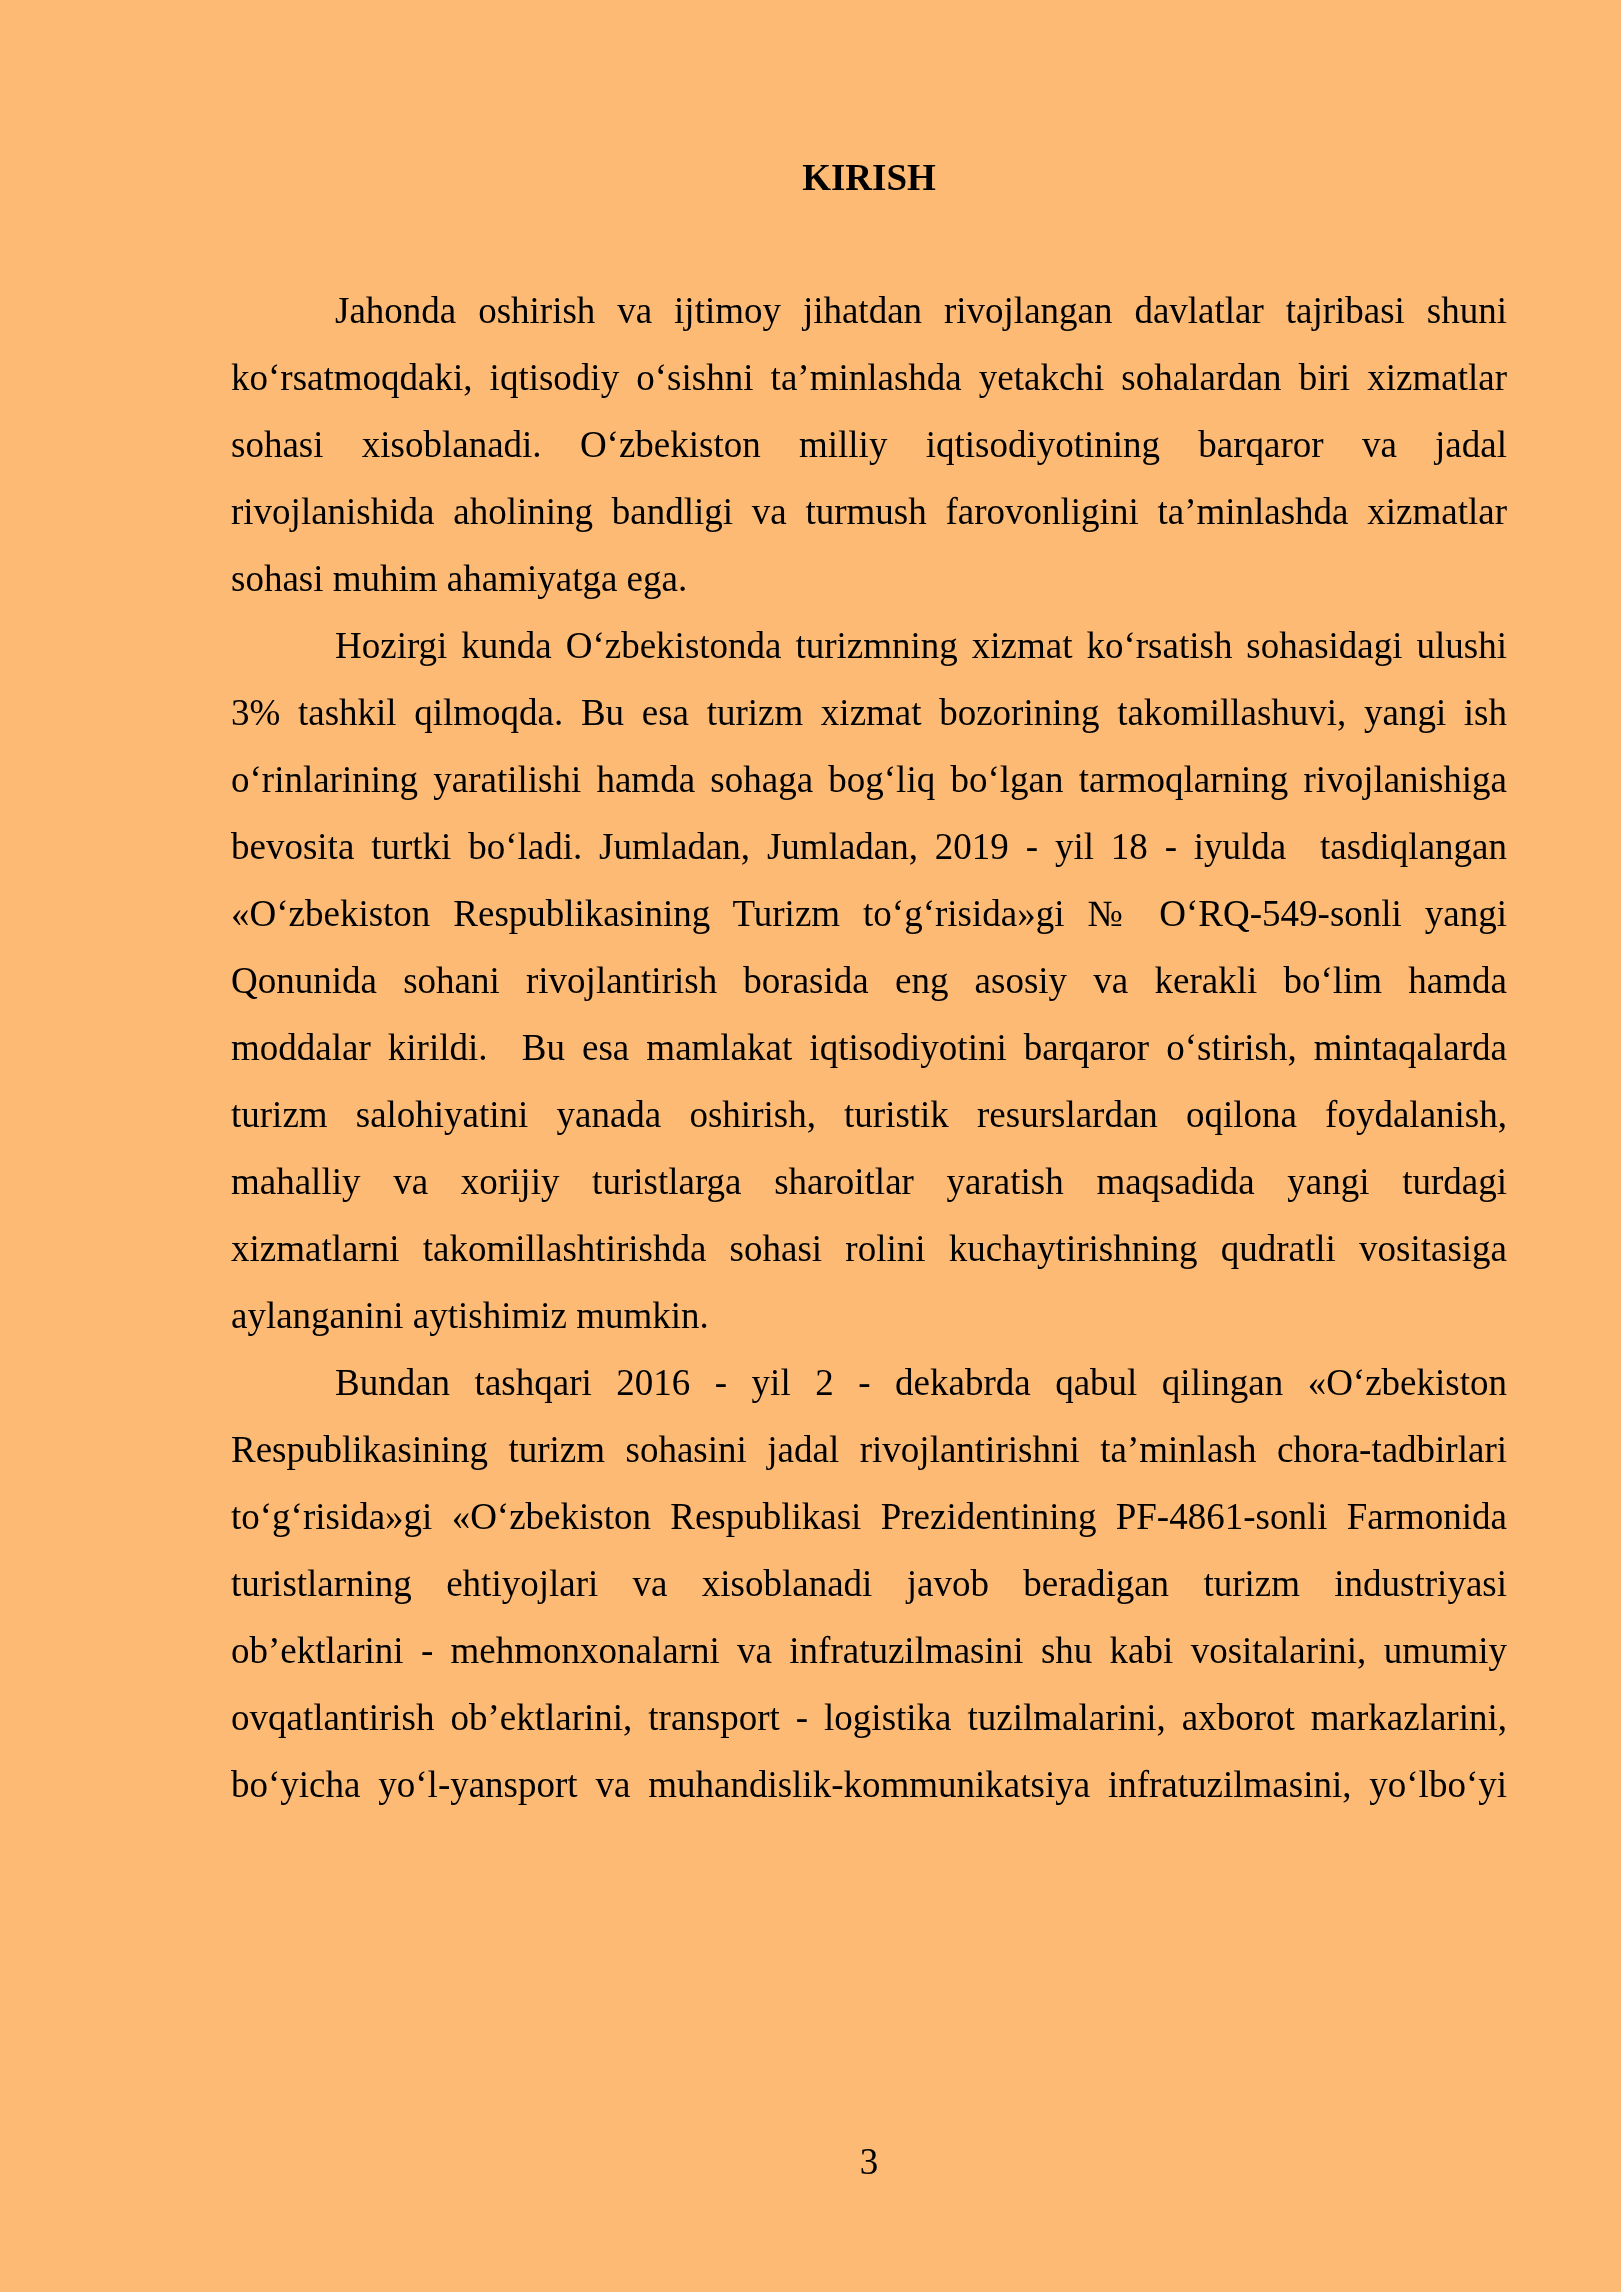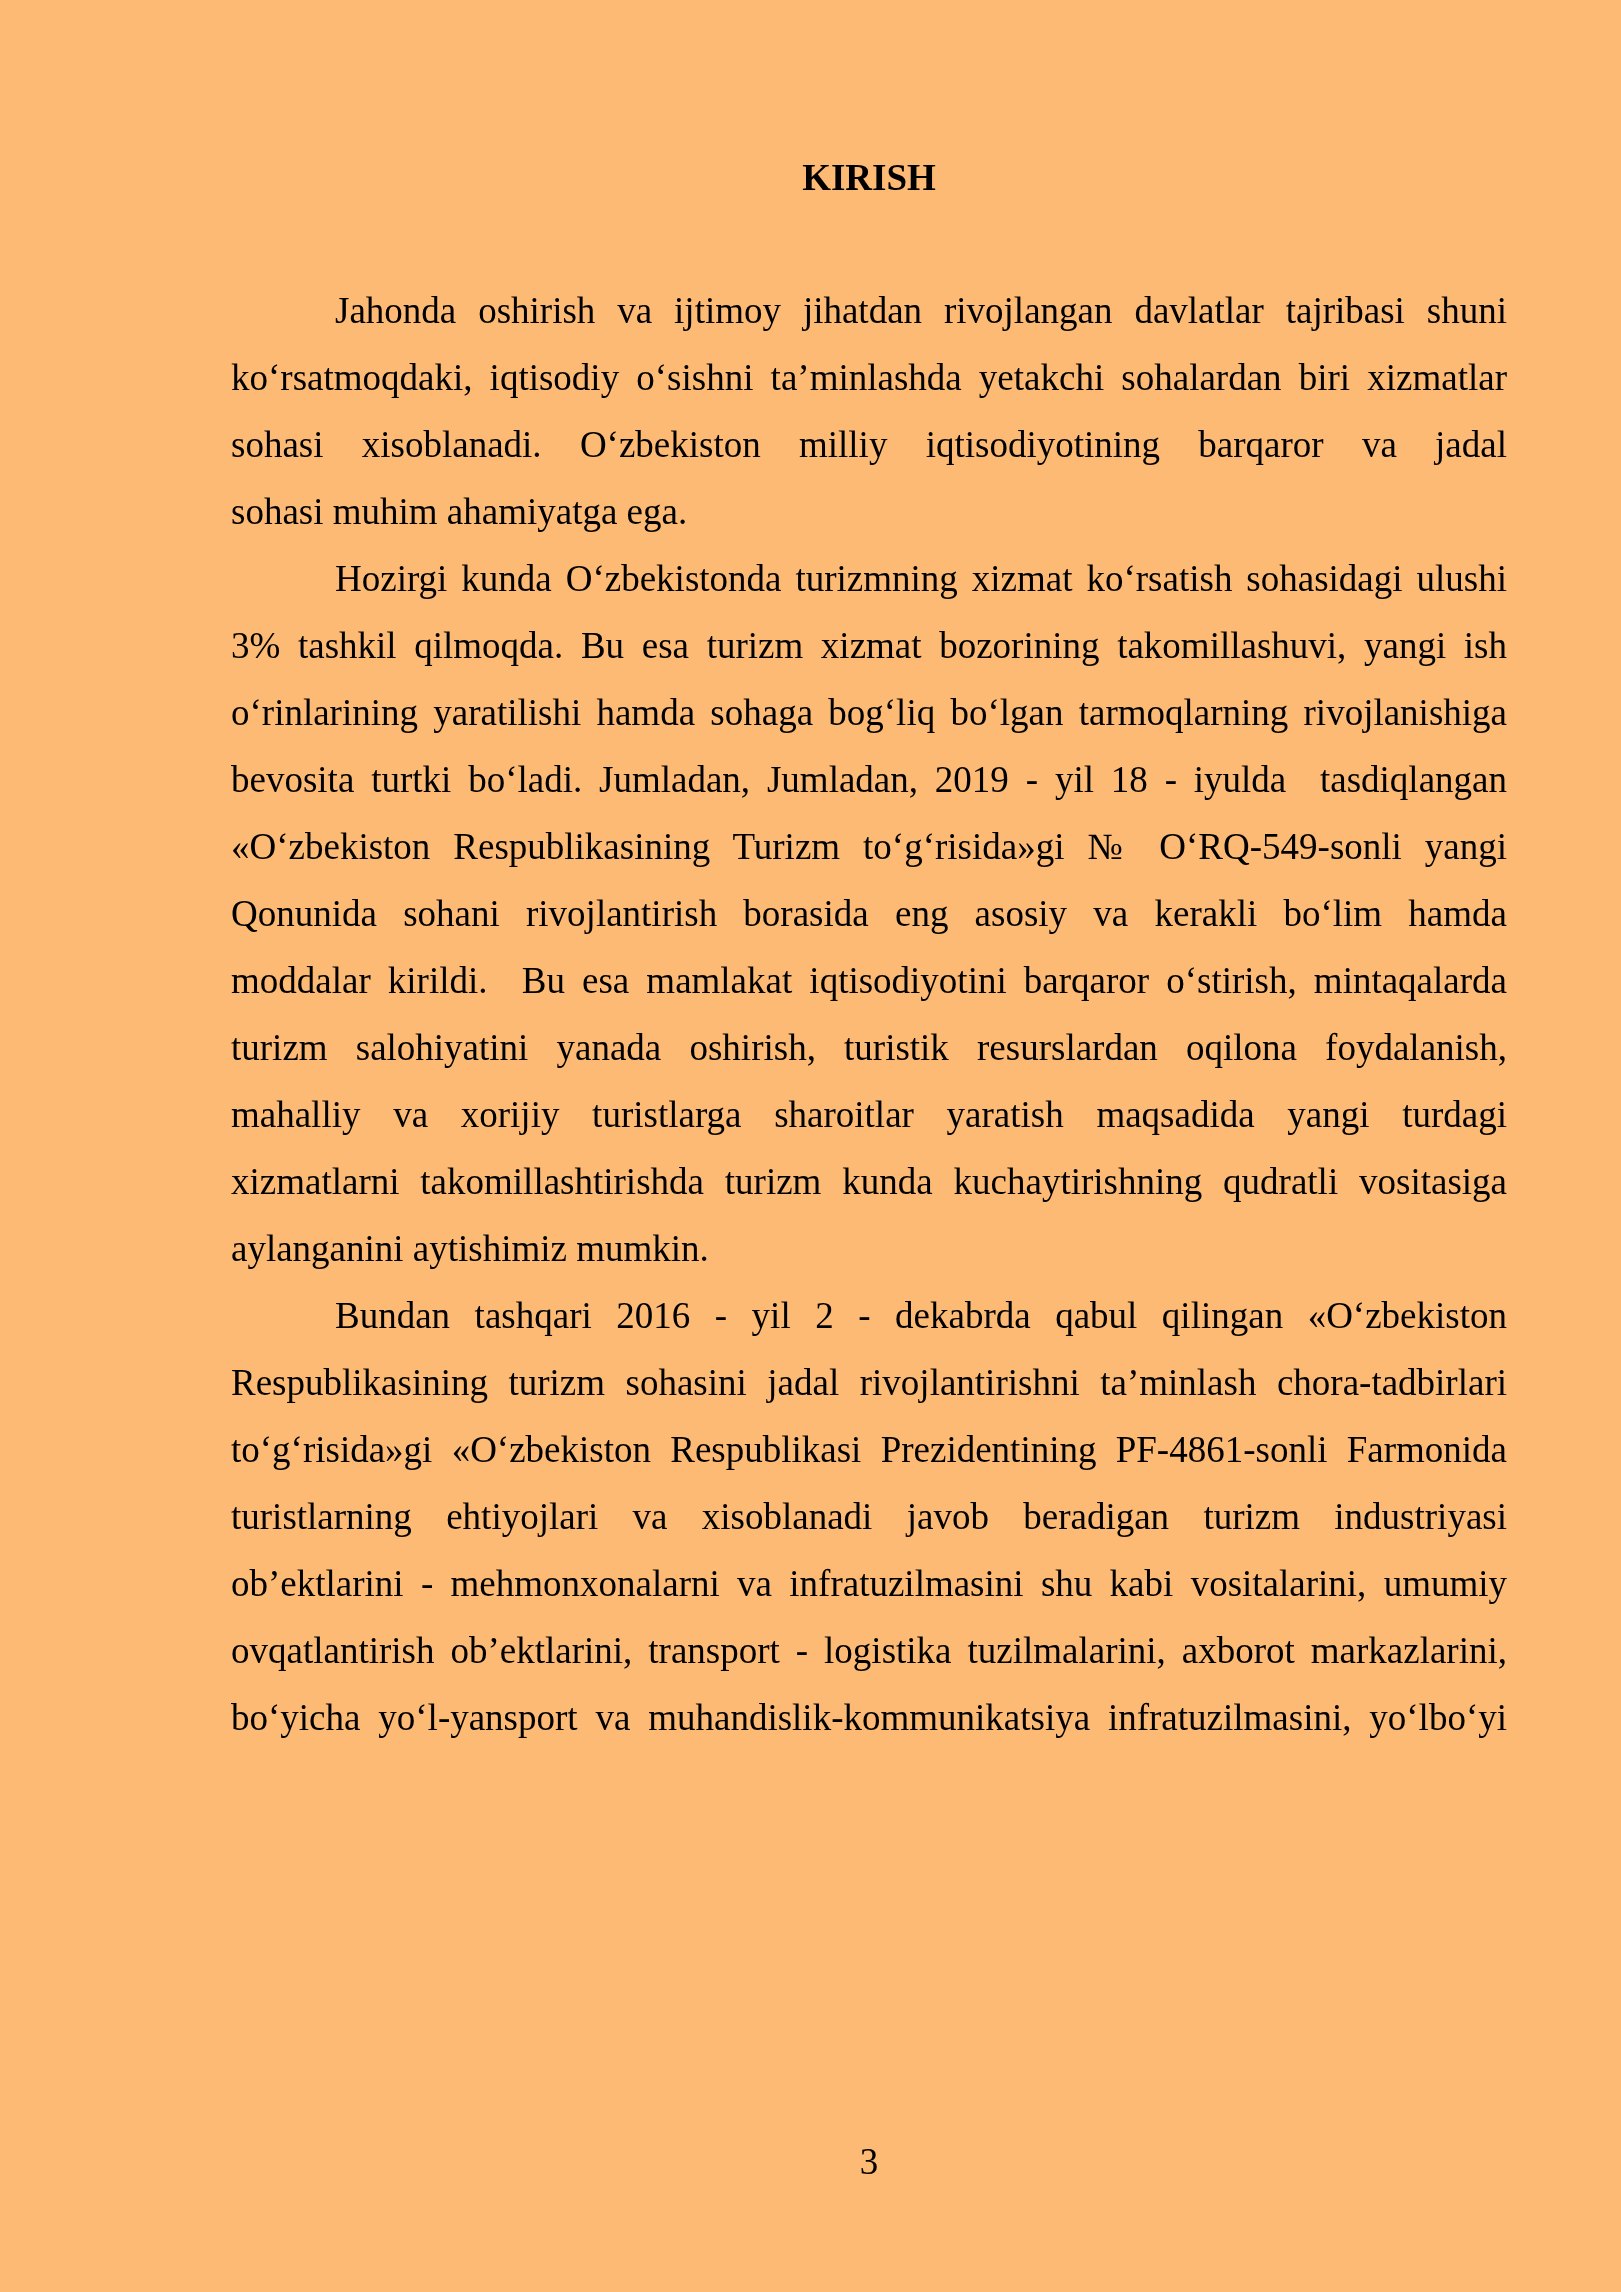--- a/index.html
+++ b/index.html
@@ -64,34 +64,35 @@
 
 <div class="page">
   <div class="content">
     <h1 class="doc-title">KIRISH</h1>
     <div class="paras">
 
       <div class="para">
         <div class="line first">Jahonda oshirish va ijtimoy jihatdan rivojlangan davlatlar tajribasi shuni</div>
         <div class="line">ko‘rsatmoqdaki, iqtisodiy o‘sishni ta’minlashda yetakchi sohalardan biri xizmatlar</div>
         <div class="line">sohasi xisoblanadi. O‘zbekiston milliy iqtisodiyotining barqaror va jadal</div>
+        <div class="line">rivojlanishida aholining bandligi va turmush farovonligini ta’minlashda xizmatlar</div>
         <div class="line end">sohasi muhim ahamiyatga ega.</div>
       </div>
 
       <div class="para">
         <div class="line first">Hozirgi kunda O‘zbekistonda turizmning xizmat ko‘rsatish sohasidagi ulushi</div>
         <div class="line">3% tashkil qilmoqda. Bu esa turizm xizmat bozorining takomillashuvi, yangi ish</div>
         <div class="line">o‘rinlarining yaratilishi hamda sohaga bog‘liq bo‘lgan tarmoqlarning rivojlanishiga</div>
         <div class="line">bevosita turtki bo‘ladi. Jumladan, Jumladan, 2019 - yil 18 - iyulda &nbsp;tasdiqlangan</div>
         <div class="line">«O‘zbekiston Respublikasining Turizm to‘g‘risida»gi № O‘RQ-549-sonli yangi</div>
         <div class="line">Qonunida sohani rivojlantirish borasida eng asosiy va kerakli bo‘lim hamda</div>
         <div class="line">moddalar kirildi. &nbsp;Bu esa mamlakat iqtisodiyotini barqaror o‘stirish, mintaqalarda</div>
         <div class="line">turizm salohiyatini yanada oshirish, turistik resurslardan oqilona foydalanish,</div>
         <div class="line">mahalliy va xorijiy turistlarga sharoitlar yaratish maqsadida yangi turdagi</div>
-        <div class="line">xizmatlarni takomillashtirishda turizm kunda kuchaytirishning qudratli vositasiga</div>
+        <div class="line">xizmatlarni takomillashtirishda sohasi rolini kuchaytirishning qudratli vositasiga</div>
         <div class="line end">aylanganini aytishimiz mumkin.</div>
       </div>
 
       <div class="para">
         <div class="line first">Bundan tashqari 2016 - yil 2 - dekabrda qabul qilingan «O‘zbekiston</div>
         <div class="line">Respublikasining turizm sohasini jadal rivojlantirishni ta’minlash chora-tadbirlari</div>
         <div class="line">to‘g‘risida»gi «O‘zbekiston Respublikasi Prezidentining PF-4861-sonli Farmonida</div>
         <div class="line">turistlarning ehtiyojlari va xisoblanadi javob beradigan turizm industriyasi</div>
         <div class="line">ob’ektlarini - mehmonxonalarni va infratuzilmasini shu kabi vositalarini, umumiy</div>
         <div class="line">ovqatlantirish ob’ektlarini, transport - logistika tuzilmalarini, axborot markazlarini,</div>

